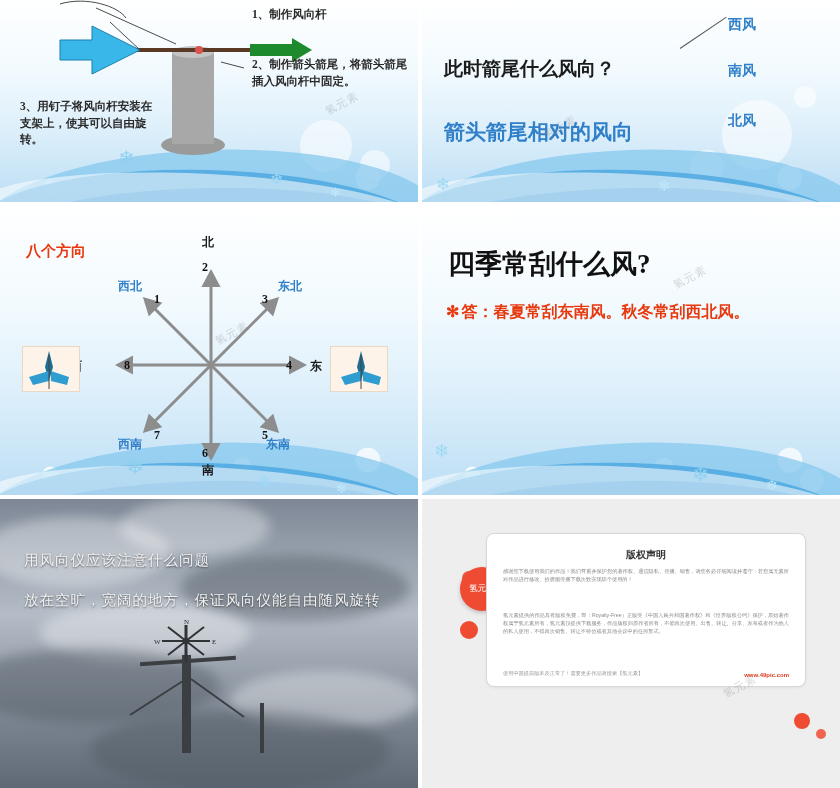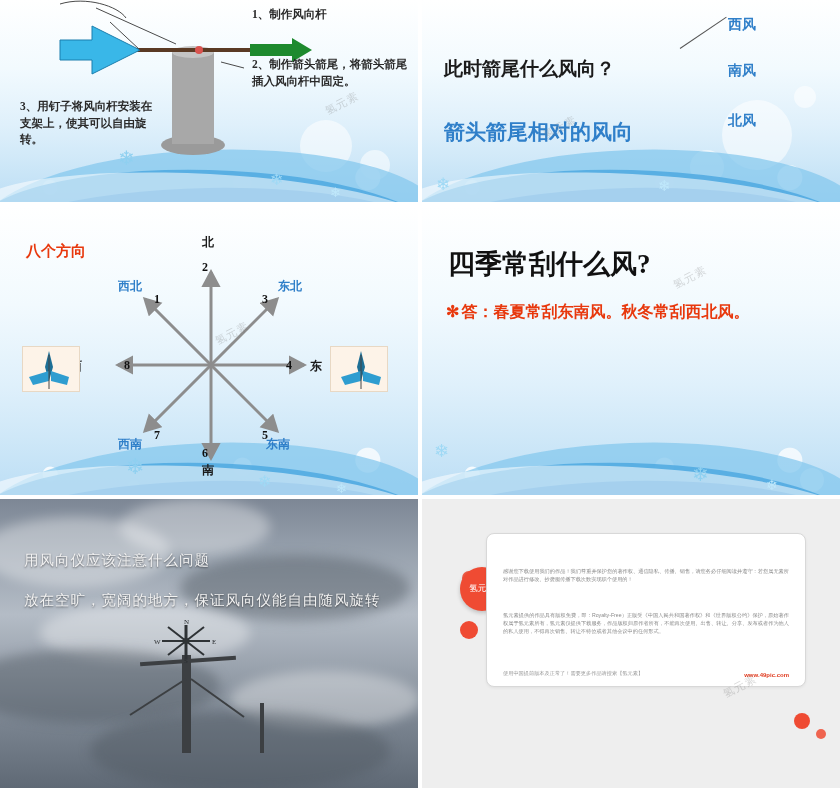--- a/index.html
+++ b/index.html
@@ -466,20 +466,21 @@
     <div class="dot" style="width:26px;height:26px;left:72px;top:44px;"></div>
     <div class="dot" style="width:14px;height:14px;left:40px;top:72px;opacity:.9;"></div>
     <div class="dot" style="width:18px;height:18px;left:38px;top:122px;"></div>
     <div class="dot" style="width:10px;height:10px;left:74px;top:132px;opacity:.85;"></div>
     <div class="dot" style="width:16px;height:16px;left:372px;top:214px;"></div>
     <div class="dot" style="width:10px;height:10px;left:394px;top:230px;opacity:.85;"></div>
 
     <div class="badge">氢元素</div>
 
     <div class="card">
+      <div class="card-title">版权声明</div>
       <div class="card-p" style="top:34px;">感谢您下载使用我们的作品！我们尊重并保护您的著作权、通信隐私、传播、销售，请您务必仔细阅读并遵守：若您属无素所对作品进行修改、抄袭服传播下载次数实现职个使用的！</div>
       <div class="card-p" style="top:78px;">氢元素提供的作品具有版权免费，即：Royalty-Free）正版受《中国人民共和国著作权》和《世界版权公约》保护，原始著作权属于氢元素所有，氢元素仅提供下载服务，作品版权归原作者所有，不能再次使用、出售、转让、分享、发布或者作为他人的私人使用，不得再次销售、转让不特位或者其他会议中的任何形式。</div>
       <div class="card-foot">使用中国提前版本及正常了！需要更多作品请搜索【氢元素】</div>
       <div class="card-link">www.49pic.com</div>
     </div>
 
     <div class="wm" style="left:300px;top:180px;">氢元素</div>
   </div>
 
 </div>

